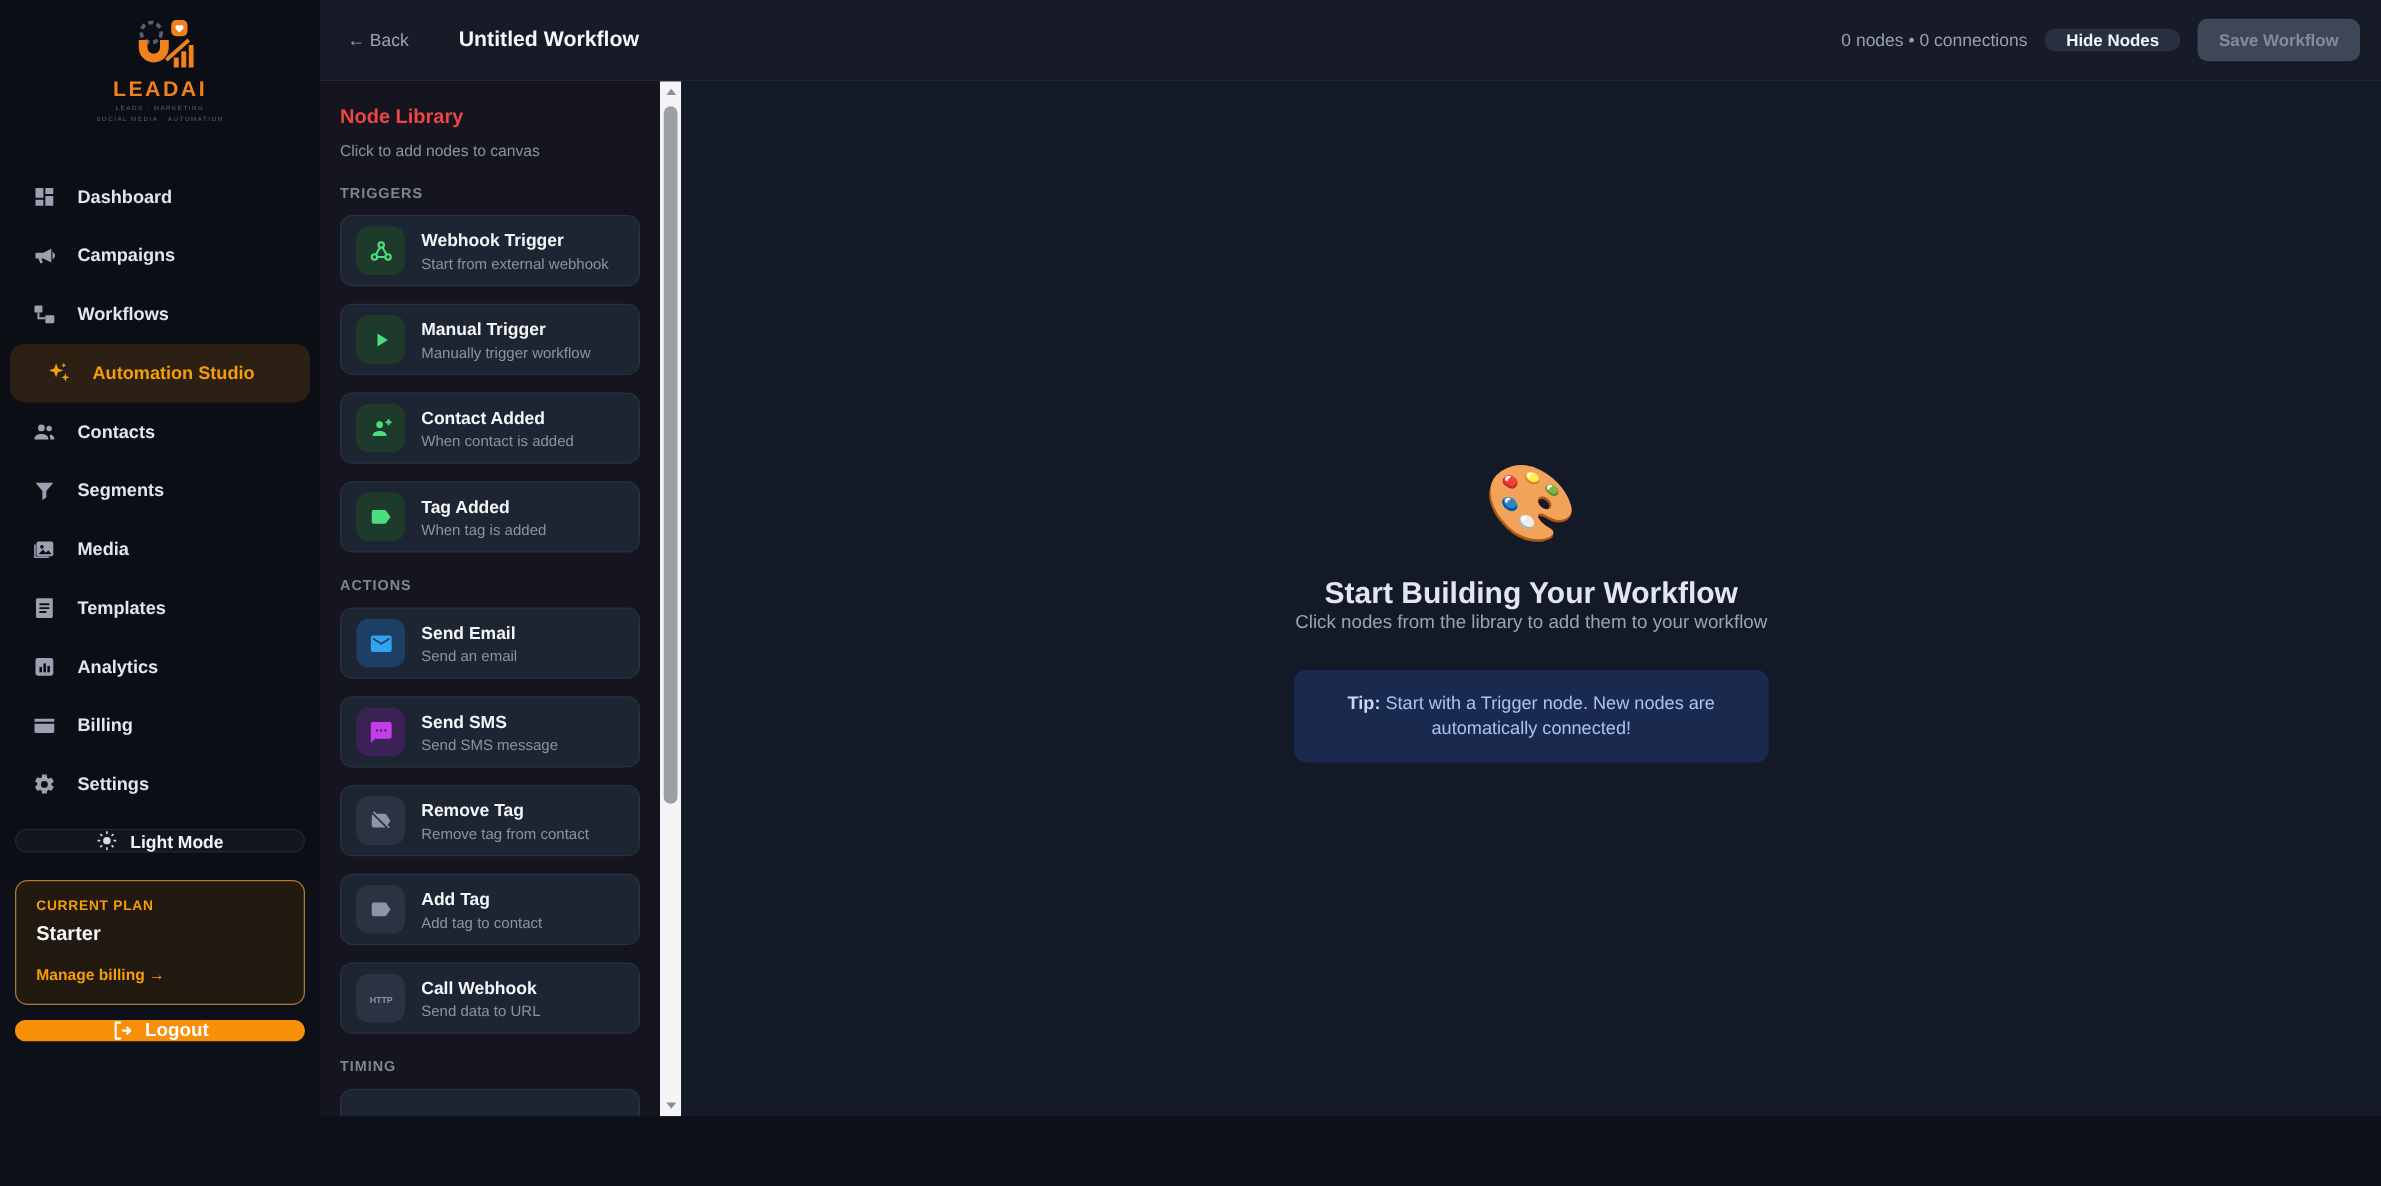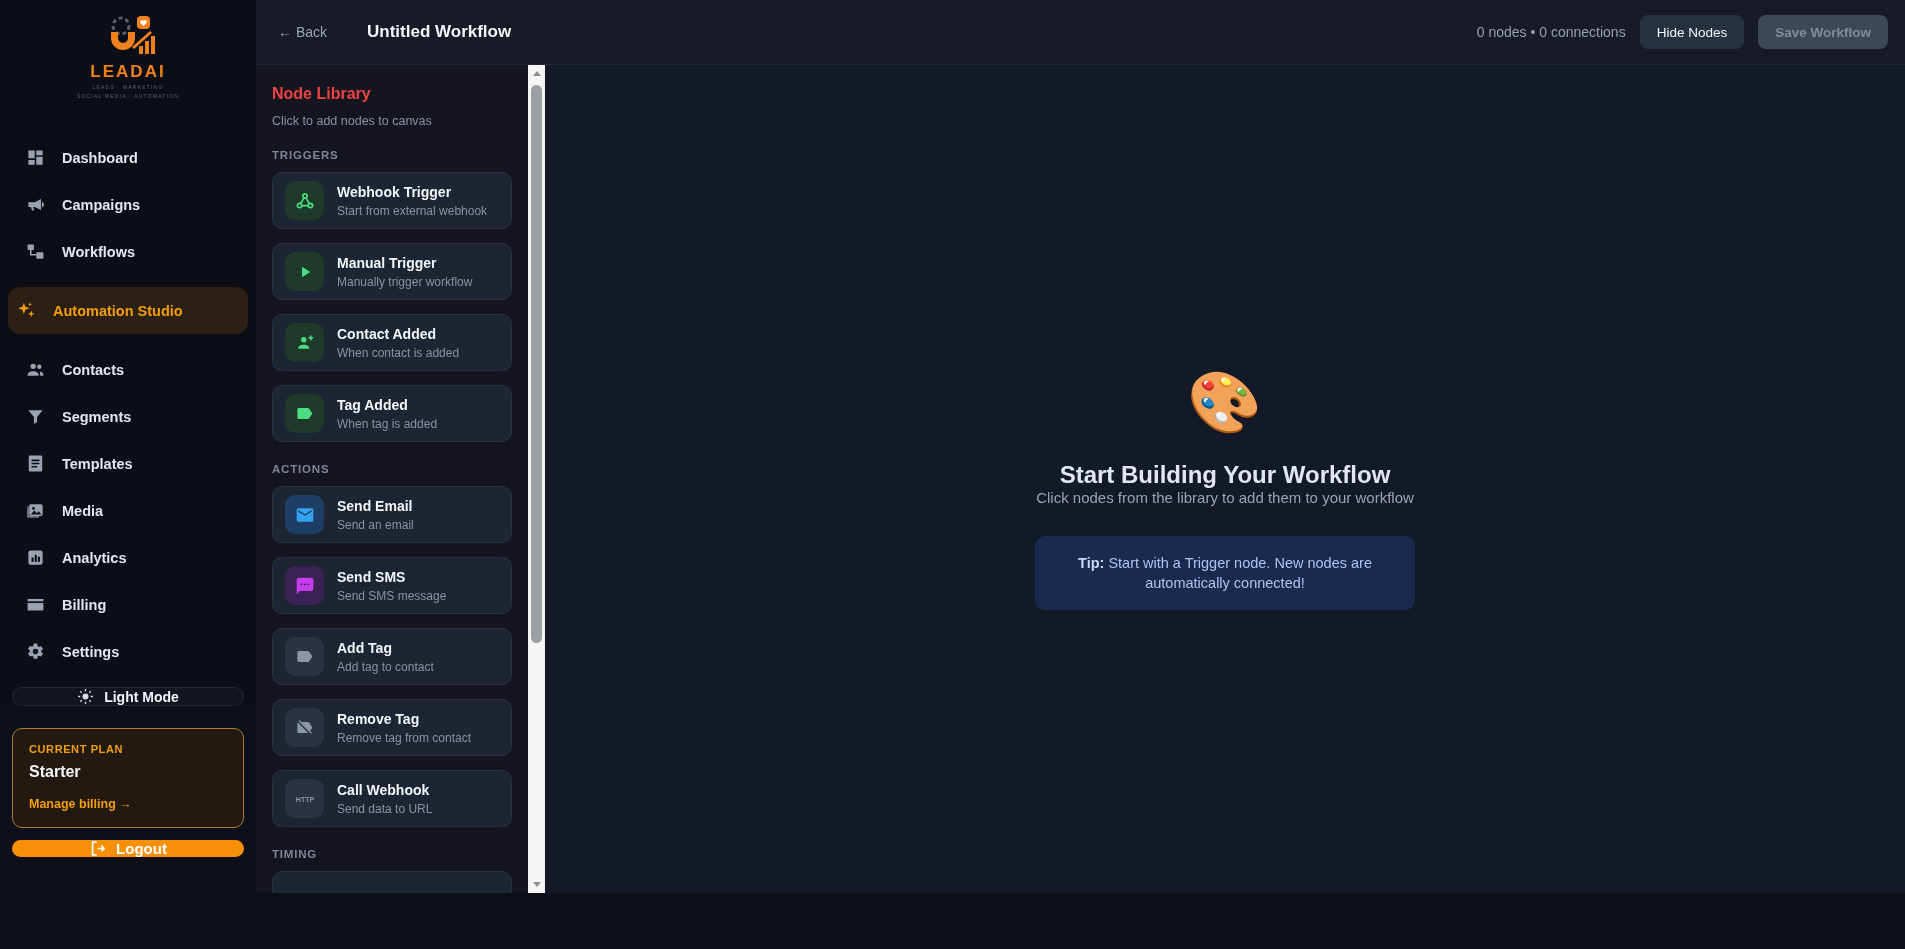--- a/index.html
+++ b/index.html
@@ -8,40 +8,40 @@
   .app { display:flex; width:1905px; height:949px; }
 
   
   .sidebar { width:256px; min-width:256px; height:703px; background:#0c0e15; display:flex; flex-direction:column; }
   .brand { padding:14px 0 6px; display:flex; flex-direction:column; align-items:center; }
   .brand-name { color:#f0821e; font-weight:bold; font-size:17px; letter-spacing:2px; margin-top:2px; }
   .brand-tag { font-size:5px; color:#5b6270; letter-spacing:1.2px; line-height:7px; text-align:center; margin-top:2px; }
   .nav { margin-top:28px; display:flex; flex-direction:column; }
   .nav-item { display:flex; align-items:center; gap:16px; padding:13px 25px; font-size:14.5px; font-weight:700; color:#e2e6ee; cursor:pointer; }
   .nav-item .nicon { width:21px; height:21px; color:#9aa2b2; display:flex; align-items:center; justify-content:center; flex:none; }
-  .nav-item.active { margin:12px 8px; padding:13px 8px; background:#2b2013; border-radius:12px; color:#f59e0b; }
+  .nav-item.active { margin:0 8px; padding:13px 29px; background:#2b2013; border-radius:12px; color:#f59e0b; }
   .nav-item.active .nicon { color:#f59e0b; }
   .sb-spacer { flex:1; }
   .sb-divider { height:1px; background:#1b1e29; margin:0 0 12px; }
   .lightmode-btn { margin:0 12px 14px; height:40px; background:#14161f; border:1px solid #232635; border-radius:10px; display:flex; align-items:center; justify-content:center; gap:10px; font-size:14px; font-weight:600; color:#f1f3f7; cursor:pointer; }
   .lightmode-btn .nicon { color:#d7dbe2; }
   .plan-box { margin:8px 12px 12px; border:1px solid #b07a33; background:#221a10; border-radius:10px; padding:14px 16px 16px; }
   .plan-eyebrow { color:#f59e0b; font-size:11px; font-weight:bold; letter-spacing:.6px; }
   .plan-name { color:#f5f6f8; font-size:16px; font-weight:bold; margin-top:8px; }
   .plan-manage { color:#f59e0b; font-size:12.5px; font-weight:bold; margin-top:16px; cursor:pointer; }
   .logout-btn { margin:0 12px 12px; height:44px; background:#f78f08; border:none; border-radius:12px; display:flex; align-items:center; justify-content:center; gap:10px; font-size:15px; font-weight:bold; color:#ffffff; cursor:pointer; }
 
   
   .main { flex:1; display:flex; flex-direction:column; }
   .topbar { height:65px; background:#171a27; border-bottom:1px solid #232636; display:flex; align-items:center; padding:0 17px 0 22px; }
   .back-link { color:#9aa3b3; font-size:14px; cursor:pointer; }
   .wf-title { color:#f4f6f9; font-size:17px; font-weight:bold; margin-left:40px; }
   .topbar-right { margin-left:auto; display:flex; align-items:center; gap:14px; }
   .node-count { color:#97a0b1; font-size:14px; }
-  .btn-hide { background:#27303f; color:#f2f4f8; border:none; border-radius:8px; height:34px; padding:0 17px; font-size:13.5px; font-weight:normal; cursor:pointer; }
+  .btn-hide { background:#27303f; color:#f2f4f8; border:none; border-radius:8px; height:18px; padding:0 17px; font-size:13.5px; font-weight:bold; cursor:pointer; }
   .btn-save { background:#46506100; background-color:#454f61; color:#95a0b1; border:none; border-radius:8px; height:34px; padding:0 17px; font-size:13.5px; font-weight:bold; cursor:default; opacity:.85; }
 
   .content { height:828px; display:flex; }
   .bottom-gap { flex:1; background:#0e1019; }
 
   
   .panel { width:289px; min-width:289px; background:#14151f; position:relative; padding:20px 33px 0 16px; overflow:hidden; }
   .panel-title { font-size:16px; font-weight:bold; color:#ef4444; }
   .panel-sub { font-size:12.5px; color:#8a93a3; margin-top:11px; }
   .section-label { font-size:11.5px; font-weight:bold; letter-spacing:.8px; color:#7d8694; margin:21px 0 11px; }
@@ -148,36 +148,36 @@
       <div class="nav-item">
         <span class="nicon">
           <svg width="19" height="19" viewBox="0 0 24 24" fill="currentColor">
               <path d="M3 4h18l-7 8.5V19l-4 2.5v-9z"></path>
             </svg>
         </span>
         <span>Segments</span>
       </div>
       <div class="nav-item">
         <span class="nicon">
-          <svg width="19" height="19" viewBox="0 0 24 24" fill="currentColor">
-              <path d="M5 2h14a1.5 1.5 0 0 1 1.5 1.5v17A1.5 1.5 0 0 1 19 22H5a1.5 1.5 0 0 1-1.5-1.5v-17A1.5 1.5 0 0 1 5 2zm2 5h10v2H7zm0 4h10v2H7zm0 4h7v2H7z" fill-rule="evenodd"></path>
-            </svg>
-        </span>
-        <span>Templates</span>
-      </div>
-      <div class="nav-item">
-        <span class="nicon">
           <svg width="19" height="19" viewBox="0 0 24 24">
               <rect x="4" y="4" width="17" height="15" rx="2" fill="currentColor"></rect>
               <circle cx="9.5" cy="9.5" r="1.8" fill="#0c0e15"></circle>
               <path d="M6 17l4.5-5 3 3.4L16 13l3.5 4z" fill="#0c0e15"></path>
               <path d="M2.5 7v13h14" stroke="currentColor" stroke-width="1.6" fill="none"></path>
             </svg>
         </span>
         <span>Media</span>
+      </div>
+      <div class="nav-item">
+        <span class="nicon">
+          <svg width="19" height="19" viewBox="0 0 24 24" fill="currentColor">
+              <path d="M5 2h14a1.5 1.5 0 0 1 1.5 1.5v17A1.5 1.5 0 0 1 19 22H5a1.5 1.5 0 0 1-1.5-1.5v-17A1.5 1.5 0 0 1 5 2zm2 5h10v2H7zm0 4h10v2H7zm0 4h7v2H7z" fill-rule="evenodd"></path>
+            </svg>
+        </span>
+        <span>Templates</span>
       </div>
       <div class="nav-item">
         <span class="nicon">
           <svg width="19" height="19" viewBox="0 0 24 24">
               <rect x="3" y="3" width="18" height="18" rx="2.5" fill="currentColor"></rect>
               <rect x="7" y="12" width="2.6" height="5.5" fill="#0c0e15"></rect>
               <rect x="11" y="8.5" width="2.6" height="9" fill="#0c0e15"></rect>
               <rect x="15" y="11" width="2.6" height="6.5" fill="#0c0e15"></rect>
             </svg>
         </span>
@@ -331,41 +331,41 @@
               </svg>
           </span>
           <div>
               <div class="node-title">Send SMS</div>
           <div class="node-desc">Send SMS message</div>
             </div>
         </div>
 
         <div class="node-card">
           <span class="node-icon gray">
-            <svg width="19" height="19" viewBox="0 0 24 24" fill="currentColor">
-                <path d="M16 5H5a2 2 0 0 0-2 2v10a2 2 0 0 0 2 2h11c.65 0 1.23-.31 1.6-.8L22 12l-4.4-6.2A2 2 0 0 0 16 5z"></path>
-              </svg>
-          </span>
-          <div>
-              <div class="node-title">Add Tag</div>
-          <div class="node-desc">Add tag to contact</div>
-            </div>
-        </div>
-
-        <div class="node-card">
-          <span class="node-icon gray">
             <svg width="19" height="19" viewBox="0 0 24 24">
                 <path d="M16 5H5a2 2 0 0 0-2 2v10a2 2 0 0 0 2 2h11c.65 0 1.23-.31 1.6-.8L22 12l-4.4-6.2A2 2 0 0 0 16 5z" fill="currentColor"></path>
                 <path d="M4 4l16 16" stroke="#2b3342" stroke-width="3"></path>
                 <path d="M4.8 3.2l16 16" stroke="currentColor" stroke-width="1.6"></path>
               </svg>
           </span>
           <div>
               <div class="node-title">Remove Tag</div>
           <div class="node-desc">Remove tag from contact</div>
+            </div>
+        </div>
+
+        <div class="node-card">
+          <span class="node-icon gray">
+            <svg width="19" height="19" viewBox="0 0 24 24" fill="currentColor">
+                <path d="M16 5H5a2 2 0 0 0-2 2v10a2 2 0 0 0 2 2h11c.65 0 1.23-.31 1.6-.8L22 12l-4.4-6.2A2 2 0 0 0 16 5z"></path>
+              </svg>
+          </span>
+          <div>
+              <div class="node-title">Add Tag</div>
+          <div class="node-desc">Add tag to contact</div>
             </div>
         </div>
 
         <div class="node-card">
           <span class="node-icon gray">
             <svg width="26" height="14" viewBox="0 0 26 14">
                 <text x="13" y="10" text-anchor="middle" font-family="Liberation Sans, sans-serif" font-size="7" font-weight="bold" fill="currentColor">HTTP</text>
               </svg>
           </span>
           <div>

